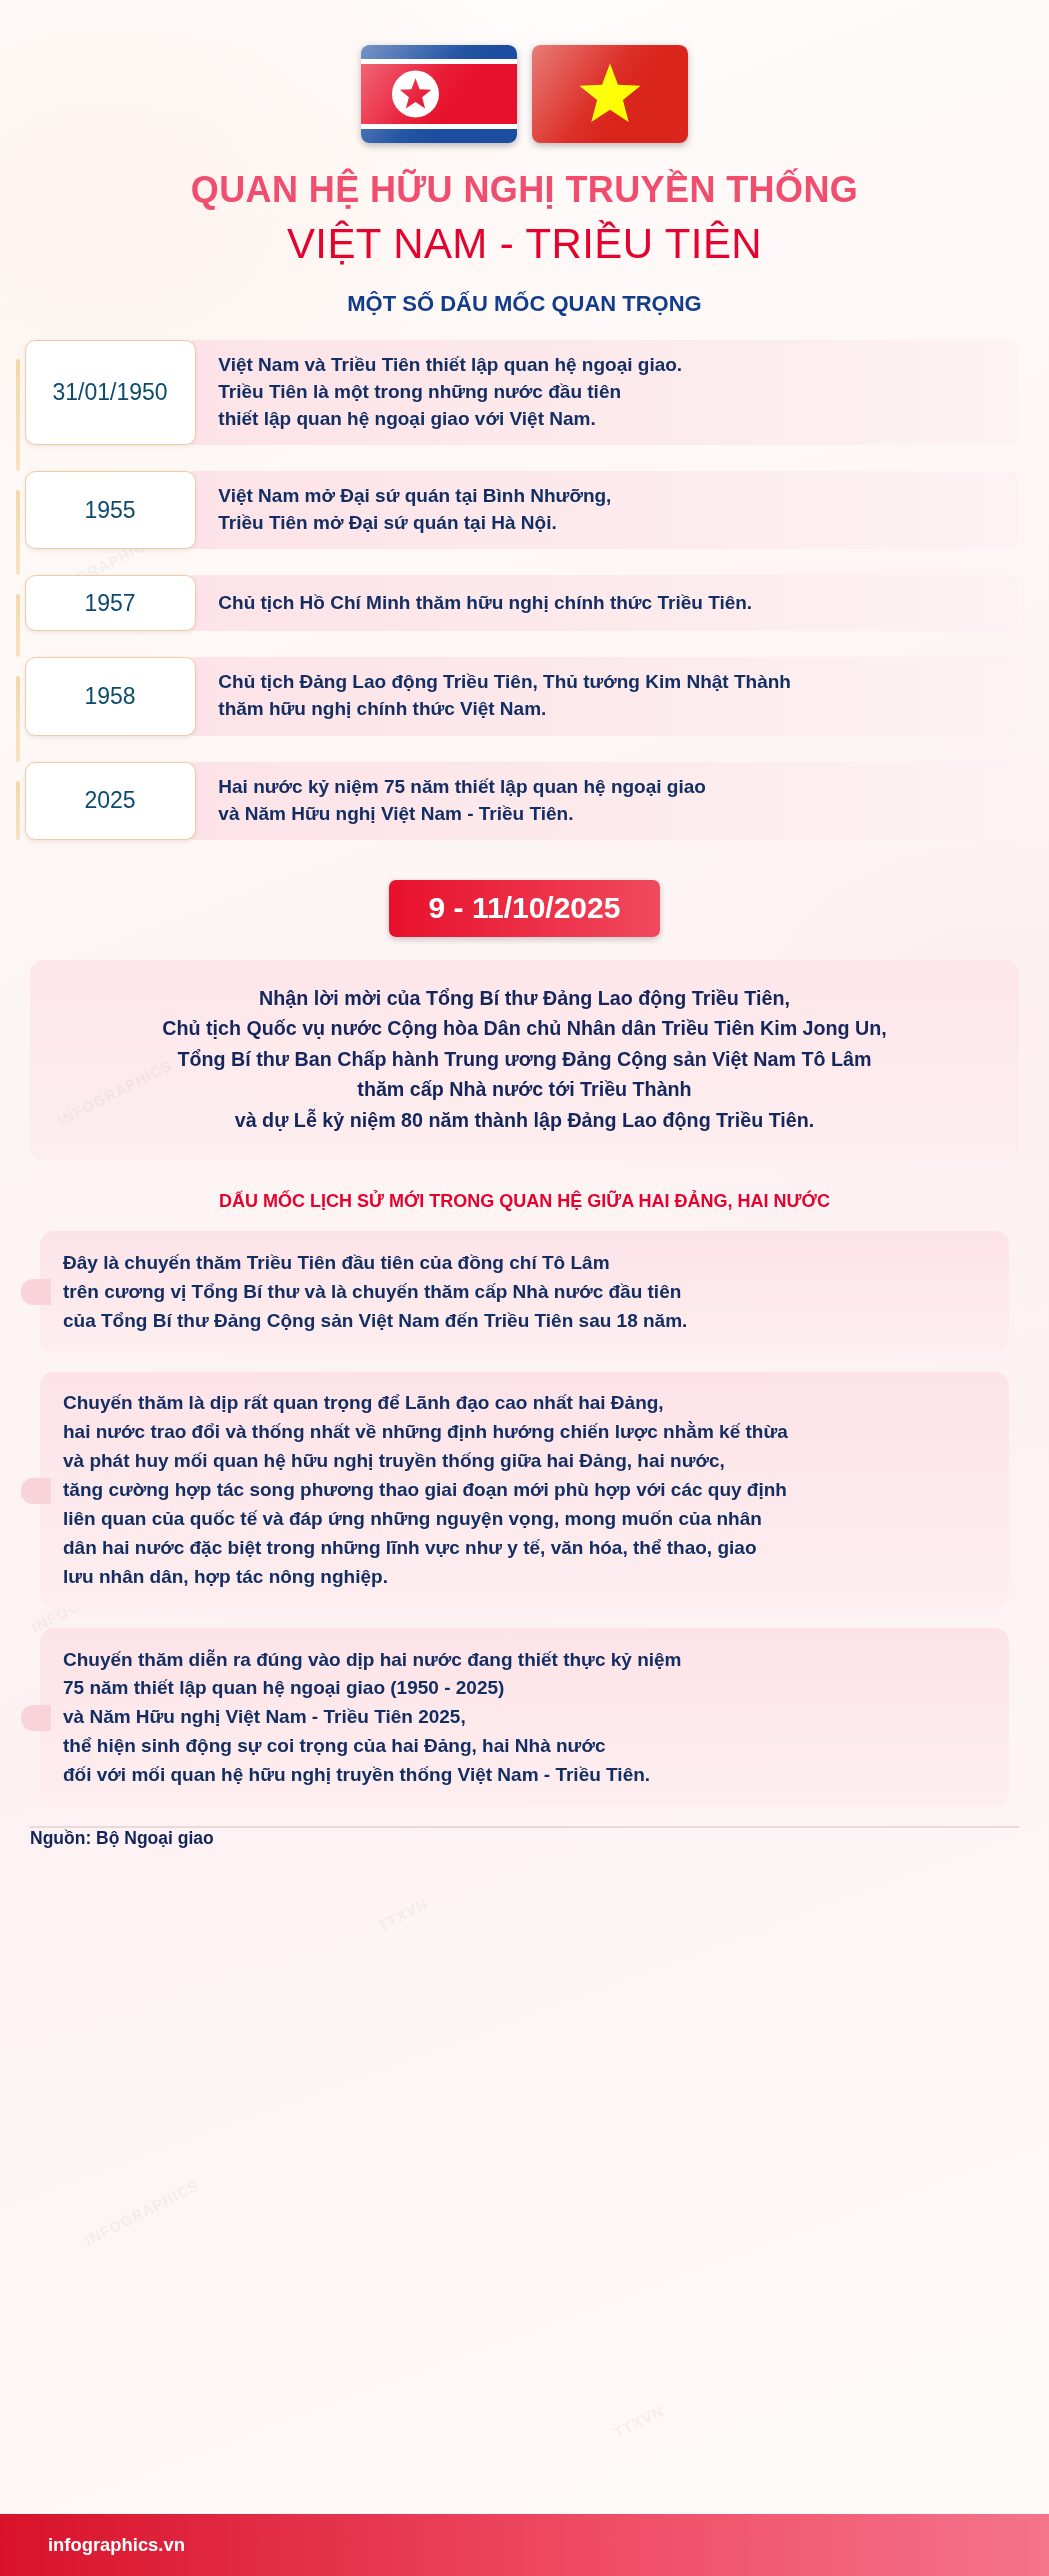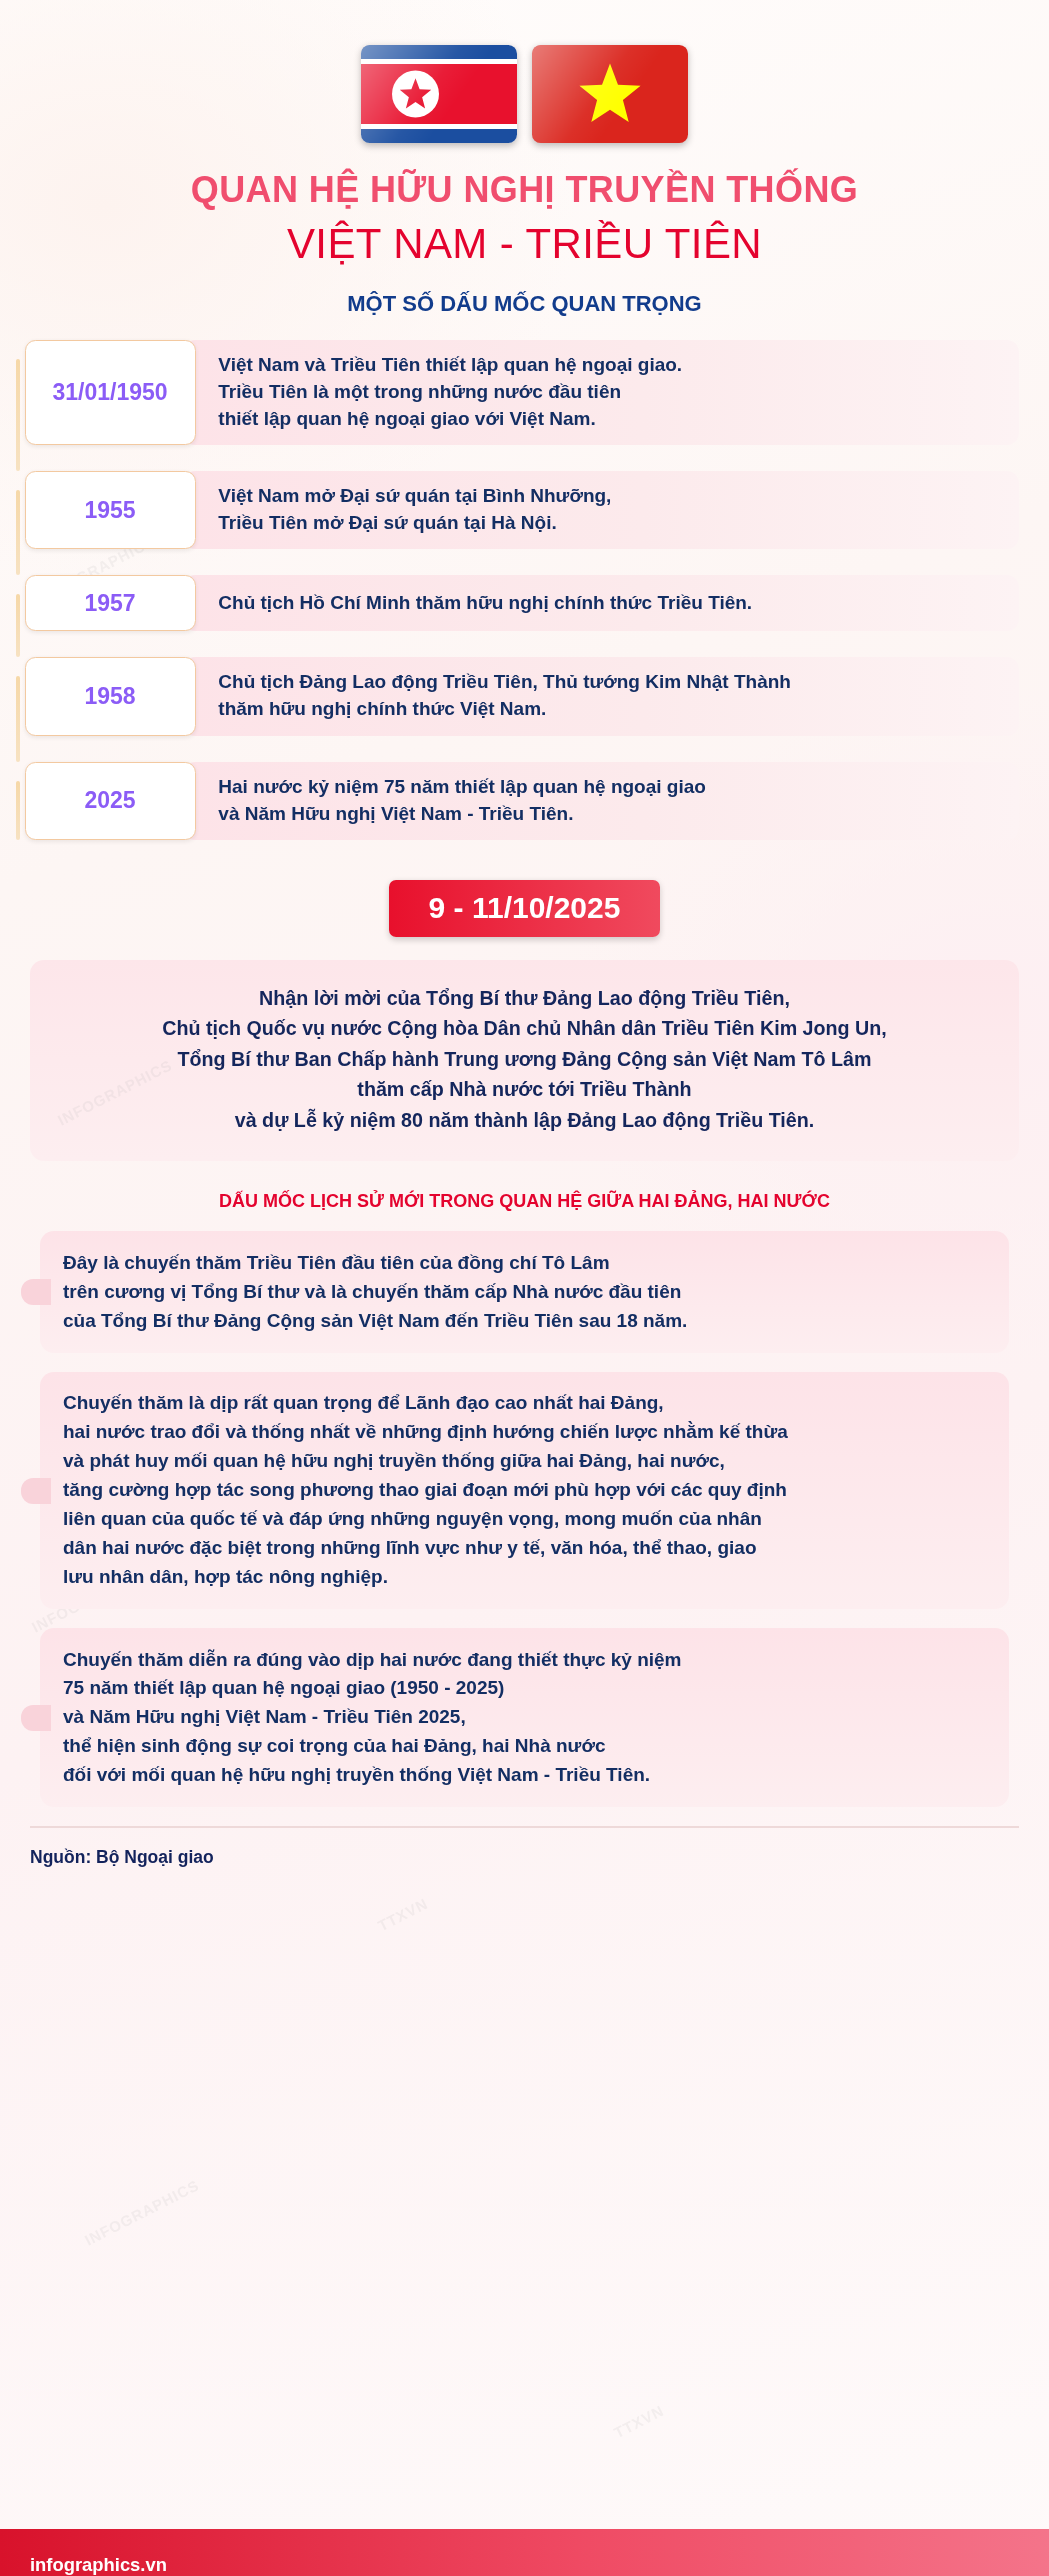--- a/index.html
+++ b/index.html
@@ -110,23 +110,23 @@
   }
   .tl-date {
     flex: 0 0 171px;
     min-height: 56px;
     background: #ffffff;
     border: 1.7px solid #f3c9a0;
     border-radius: 10.5px;
     display: flex;
     align-items: center;
     justify-content: center;
-    color: #8b5cf6;
+    color: #0c4a6e;
     font-size: 23px;
-    font-weight: 700;
+    font-weight: 400;
     box-shadow: 0 1.7px 4.4px rgba(0,0,0,.07);
     position: relative;
     z-index: 3;
   }
   .tl-text {
     flex: 1;
     margin-left: -12.2px;
     background: linear-gradient(90deg, #fde3e8 0%, #fceaec 55%, #fdf3f4 100%);
     border-radius: 12.2px;
     padding: 12.2px 19px 12.2px 35px;
@@ -201,34 +201,33 @@
     left: -19px;
     top: 50%;
     transform: translateY(-50%);
     width: 30px; height: 26px;
     background: #f9d3da;
     border-radius: 12.2px 0 0 12.2px;
   }
 
   
   .source {
-    margin-top: 19px;
     padding-left: 30px;
     color: #13235c;
     font-size: 17.5px;
     font-weight: 700;
   }
   .footer-bar {
     position: absolute;
     left: 0; right: 0; bottom: 0;
-    height: 47px;
+    height: 62px;
     background: linear-gradient(90deg, #d8122b 0%, #ef4a63 55%, #f4748a 100%);
     display: flex;
-    align-items: flex-end;
-    padding-left: 30px;
+    align-items: center;
+    padding-left: 48px;
     color: #ffffff;
     font-size: 18.4px;
     font-weight: 700;
   }
   .divider {
     margin: 14px 30px 0 30px;
     height: 1.7px;
     background: #eed9d9;
   }
 </style>

